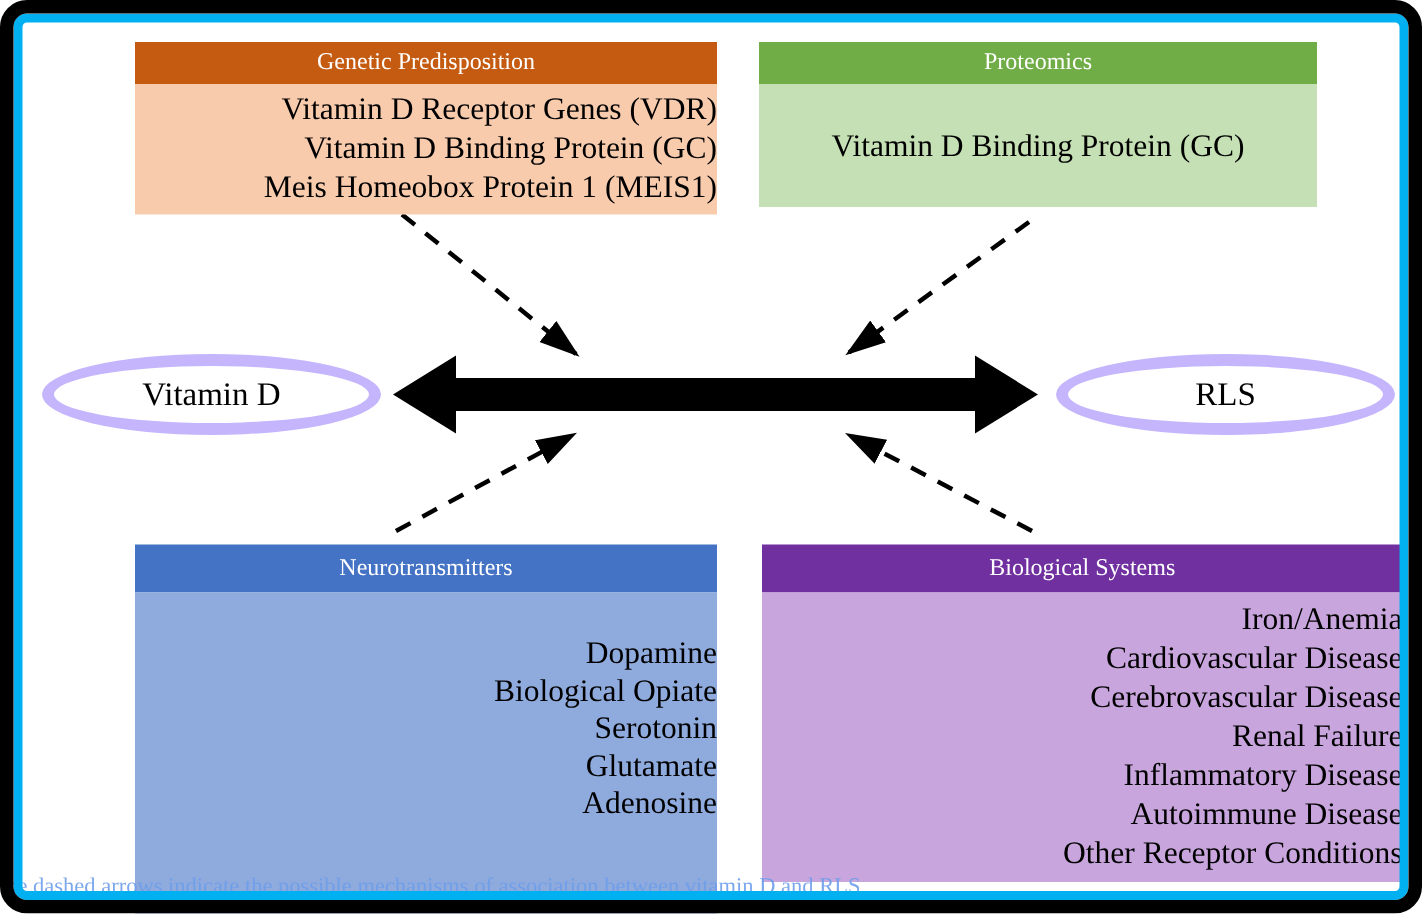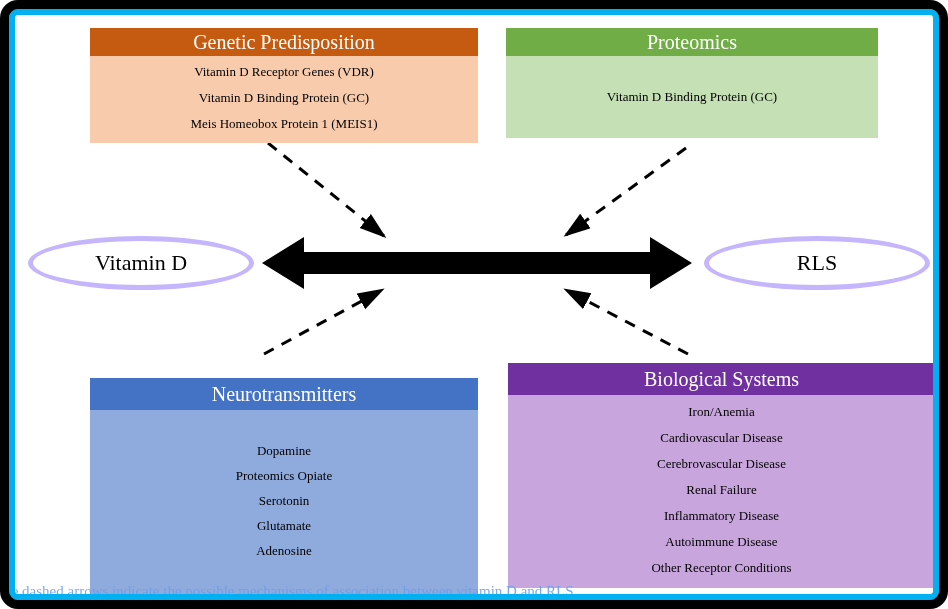--- a/index.html
+++ b/index.html
@@ -7,41 +7,41 @@
   .canvas {
     position:relative; width:948px; height:609px; background:#fff; overflow:hidden;
   }
   .frame {
     position:absolute; inset:0; border:9px solid #000; border-radius:18px;
     box-shadow: inset 0 0 0 6px #00B0F0; pointer-events:none; z-index:5;
   }
   .arrows-layer { position:absolute; inset:0; z-index:1; }
   .box { position:absolute; z-index:2; text-align:center; }
   .box-header {
-    color:#fff; font-size:20px; display:flex; align-items:center; justify-content:center;
+    color:#fff; font-size:16px; display:flex; align-items:center; justify-content:center;
   }
-  .box-body { color:#000; font-size:13px; }
+  .box-body { color:#000; font-size:21px;text-align:right; }
   .box-tl { left:90px; top:28px; width:388px; }
   .box-tl .box-header { height:28px; }
   .box-tl .box-body { padding:3px 0 6px; }
   .box-tl .box-item { line-height:26px; }
   .box-tr { left:506px; top:28px; width:372px; }
   .box-tr .box-header { height:28px; }
   .box-tr .box-body { height:82px; display:flex; align-items:center; justify-content:center; }
   .box-bl { left:90px; top:363px; width:388px; }
-  .box-bl .box-header { height:32px;margin-top:15px; }
+  .box-bl .box-header { height:32px; }
   .box-bl .box-body { height:224px; padding-top:28px; }
   .box-bl .box-item { line-height:25px; }
   .box-br { left:508px; top:363px; width:427px; }
   .box-br .box-header { height:32px; }
   .box-br .box-body { height:193px; padding-top:4px; }
   .box-br .box-item { line-height:26px; }
   .node {
     position:absolute; z-index:2; width:226px; height:54px;
-    border:5px solid #c4b5fd; border-radius:50%; background:#fff;
+    border:8px solid #c4b5fd; border-radius:50%; background:#fff;
     display:flex; align-items:center; justify-content:center; font-size:22px; color:#000;
   }
   .node-left { left:28px; top:236px; }
   .node-right { left:704px; top:236px; }
   .caption {
     position:absolute; z-index:3; left:0; top:583px; width:948px;
     text-align:left; font-size:15px; color:#6D9EEB; opacity:0.9;
     white-space:nowrap;
   }
 </style>
@@ -78,21 +78,21 @@
     <div class="box-header" style="background-color: rgb(112, 173, 71);">Proteomics</div>
     <div class="box-body" style="background-color: rgb(197, 224, 180);">
       <div class="box-item">Vitamin D Binding Protein (GC)</div>
     </div>
   </div>
 
   <div class="box box-bl">
     <div class="box-header" style="background-color: rgb(68, 114, 196);">Neurotransmitters</div>
     <div class="box-body" style="background-color: rgb(143, 170, 220);">
       <div class="box-item">Dopamine</div>
-      <div class="box-item">Proteomics Opiate</div>
+      <div class="box-item">Biological Opiate</div>
       <div class="box-item">Serotonin</div>
       <div class="box-item">Glutamate</div>
       <div class="box-item">Adenosine</div>
     </div>
   </div>
 
   <div class="box box-br">
     <div class="box-header" style="background-color: rgb(112, 48, 160);">Biological Systems</div>
     <div class="box-body" style="background-color: rgb(201, 165, 221);">
       <div class="box-item">Iron/Anemia</div>

